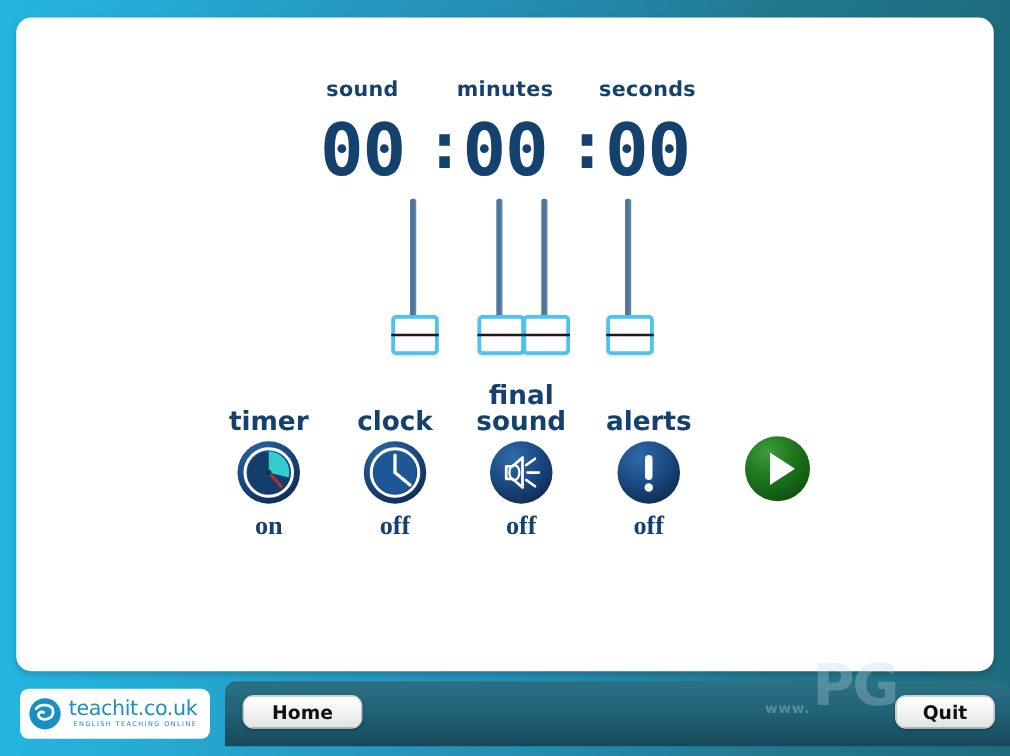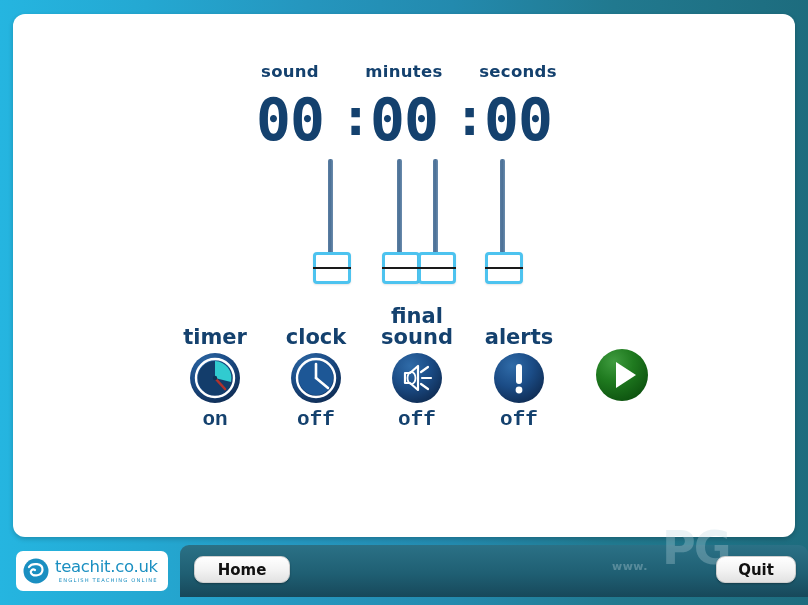--- a/index.html
+++ b/index.html
@@ -150,21 +150,21 @@
     color: #14416e;
     line-height: 1.0;
     height: 42px;
     display: flex;
     flex-direction: column;
     justify-content: flex-end;
     align-items: center;
   }
   .control .cap-top span { display: block; }
   .control .cap-bottom {
-    font-family: Liberation Mono, monospace;
+    font-family: Liberation Serif, serif;
     font-size: 21px;
     font-weight: bold;
     color: #14416e;
     margin-top: 4px;
   }
   .control .btn {
     width: 52px;
     height: 52px;
     margin: 4px auto 0 auto;
     position: relative;
@@ -266,21 +266,20 @@
   }
   #wm-big {
     position: absolute;
     left: 38px;
     top: -6px;
     font-family: "DejaVu Sans", sans-serif;
     font-size: 46px;
     font-weight: bold;
     color: #bcd7df;
     letter-spacing: -2px;
-    margin-left: 12px;
   }
   #wm-small {
     position: absolute;
     left: 0px;
     top: 33px;
     font-family: "DejaVu Sans", sans-serif;
     font-size: 11px;
     font-weight: bold;
     color: #d4e6ec;
     letter-spacing: 0.5px;

